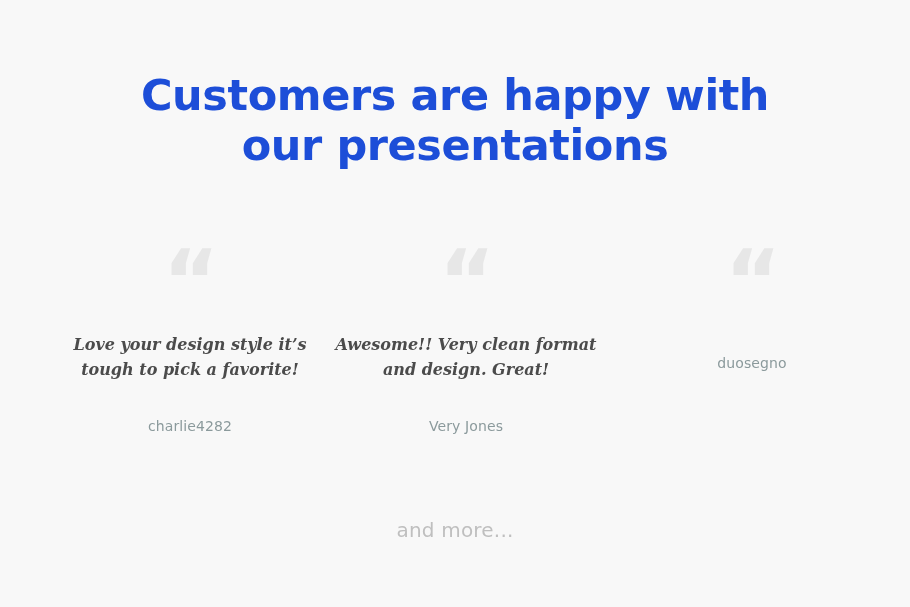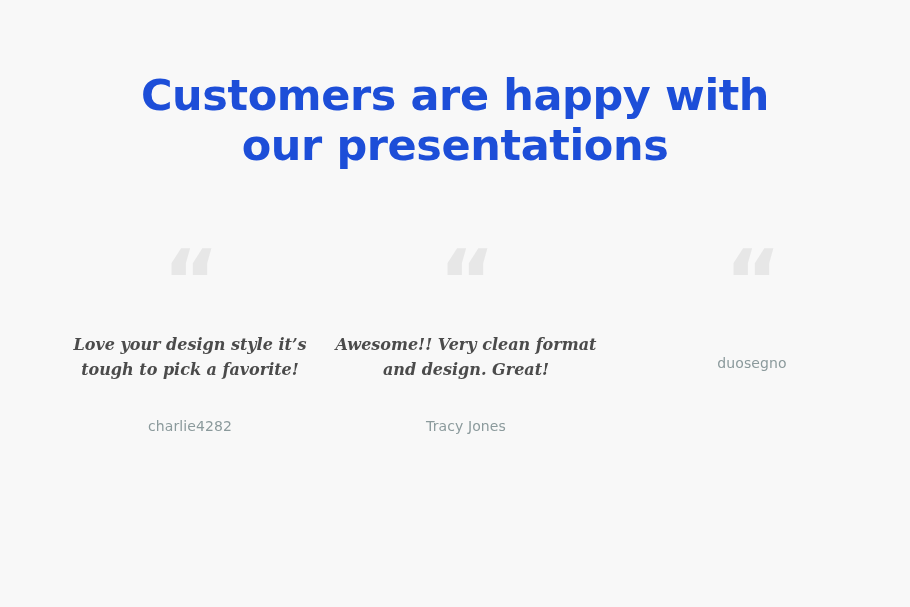--- a/index.html
+++ b/index.html
@@ -124,24 +124,25 @@
 
     <div class="testimonial col-1">
       <span class="quote-mark">“</span>
       <span class="quote-text">Love your design style it’s tough to pick a favorite!</span>
       <span class="quote-author">charlie4282</span>
     </div>
 
     <div class="testimonial col-2">
       <span class="quote-mark">“</span>
       <span class="quote-text">Awesome!! Very clean format and design. Great!</span>
-      <span class="quote-author">Tracy Jones</span>
+      <span class="quote-author">Very Jones</span>
     </div>
 
     <div class="testimonial col-3">
       <span class="quote-mark">“</span>
       <span class="quote-author">duosegno</span>
     </div>
 
   </div>
 
+  <div class="more">and more...</div>
 
 </div>
 
 </body></html>

